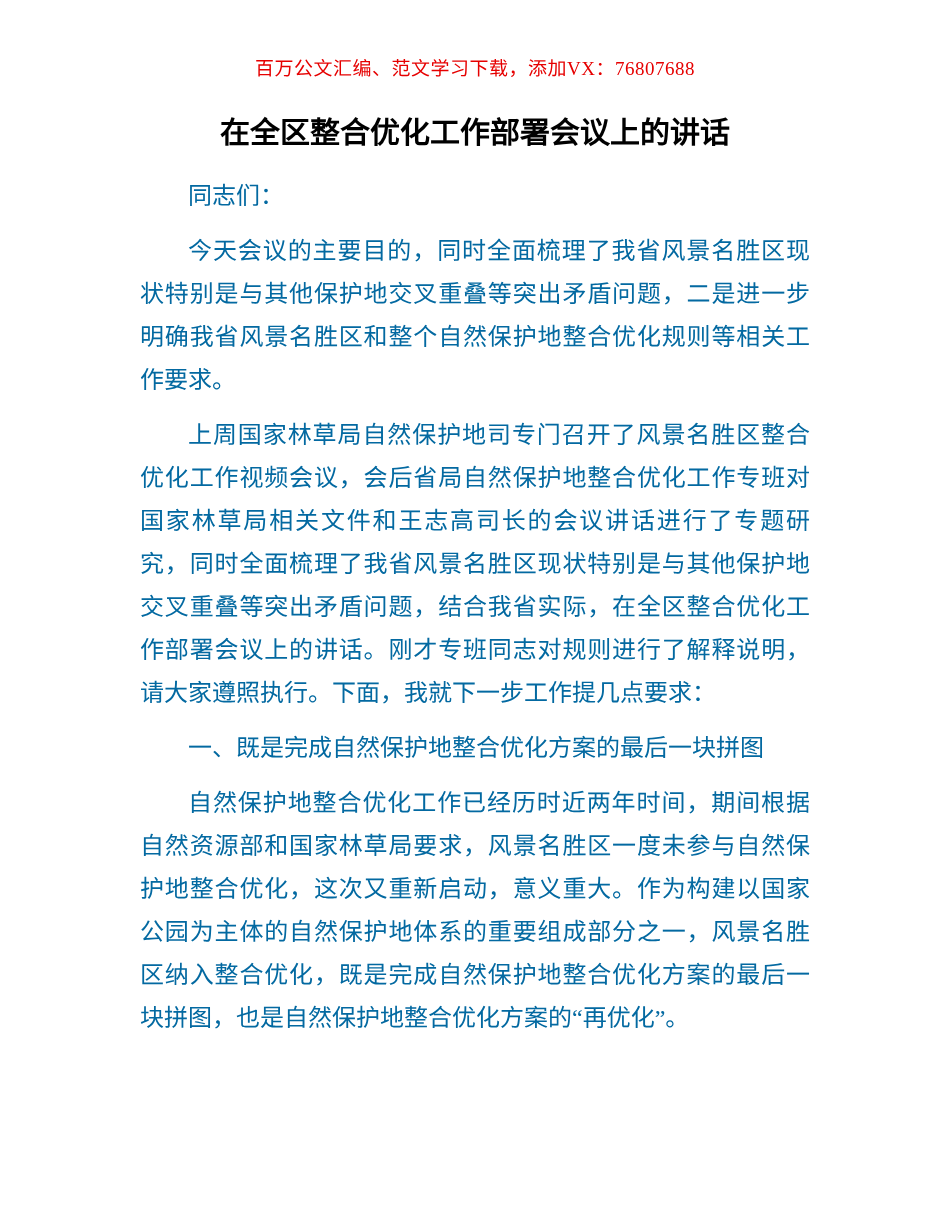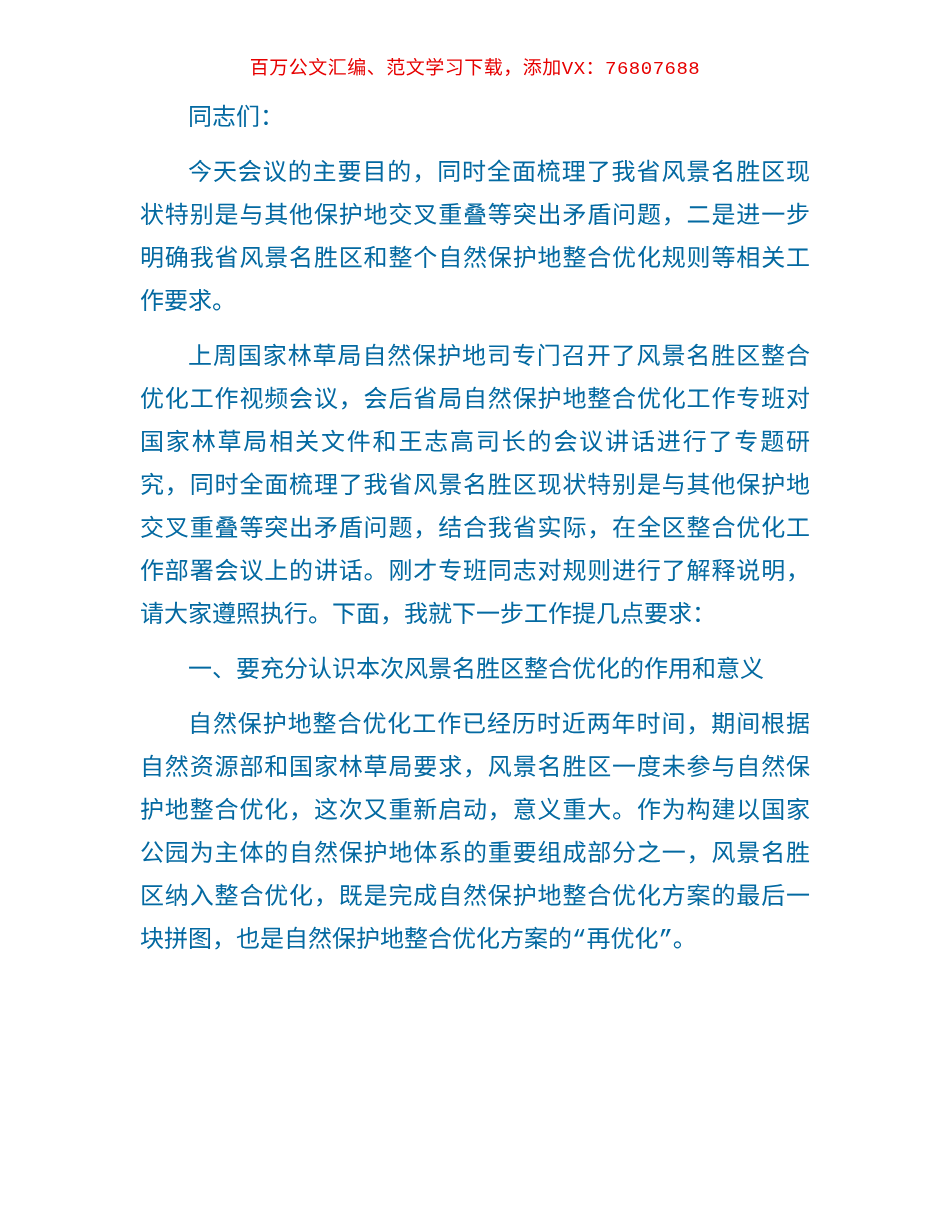--- a/index.html
+++ b/index.html
@@ -6,21 +6,21 @@
     margin: 0;
     padding: 0;
     background: #ffffff;
   }
   .page {
     position: relative;
     width: 950px;
     height: 1230px;
     background: #ffffff;
     overflow: hidden;
-    font-family: Liberation Mono, monospace;
+    font-family: Liberation Serif, serif;
     color: #000000;
   }
   .watermark {
     padding-top: 57px;
     text-align: center;
     font-size: 19px;
     line-height: 24px;
     color: #e60000;
     letter-spacing: 0.5px;
   }
@@ -45,21 +45,22 @@
     text-indent: 2em;
     word-break: break-all;
   }
 </style>
 </head>
 <body>
 
 <div class="page">
   <div class="watermark">百万公文汇编、范文学习下载，添加VX：76807688</div>
 
+  <h1 class="doc-title">在全区整合优化工作部署会议上的讲话</h1>
 
   <div class="doc-body">
     <p>同志们：</p>
     <p>今天会议的主要目的，同时全面梳理了我省风景名胜区现状特别是与其他保护地交叉重叠等突出矛盾问题，二是进一步明确我省风景名胜区和整个自然保护地整合优化规则等相关工作要求。</p>
     <p>上周国家林草局自然保护地司专门召开了风景名胜区整合优化工作视频会议，会后省局自然保护地整合优化工作专班对国家林草局相关文件和王志高司长的会议讲话进行了专题研究，同时全面梳理了我省风景名胜区现状特别是与其他保护地交叉重叠等突出矛盾问题，结合我省实际，在全区整合优化工作部署会议上的讲话。刚才专班同志对规则进行了解释说明，请大家遵照执行。下面，我就下一步工作提几点要求：</p>
-    <p>一、要充分认识本次风景名胜区整合优化的作用和意义</p>
+    <p>一、既是完成自然保护地整合优化方案的最后一块拼图</p>
     <p>自然保护地整合优化工作已经历时近两年时间，期间根据自然资源部和国家林草局要求，风景名胜区一度未参与自然保护地整合优化，这次又重新启动，意义重大。作为构建以国家公园为主体的自然保护地体系的重要组成部分之一，风景名胜区纳入整合优化，既是完成自然保护地整合优化方案的最后一块拼图，也是自然保护地整合优化方案的“再优化”。</p>
   </div>
 </div>
 
 </body></html>

